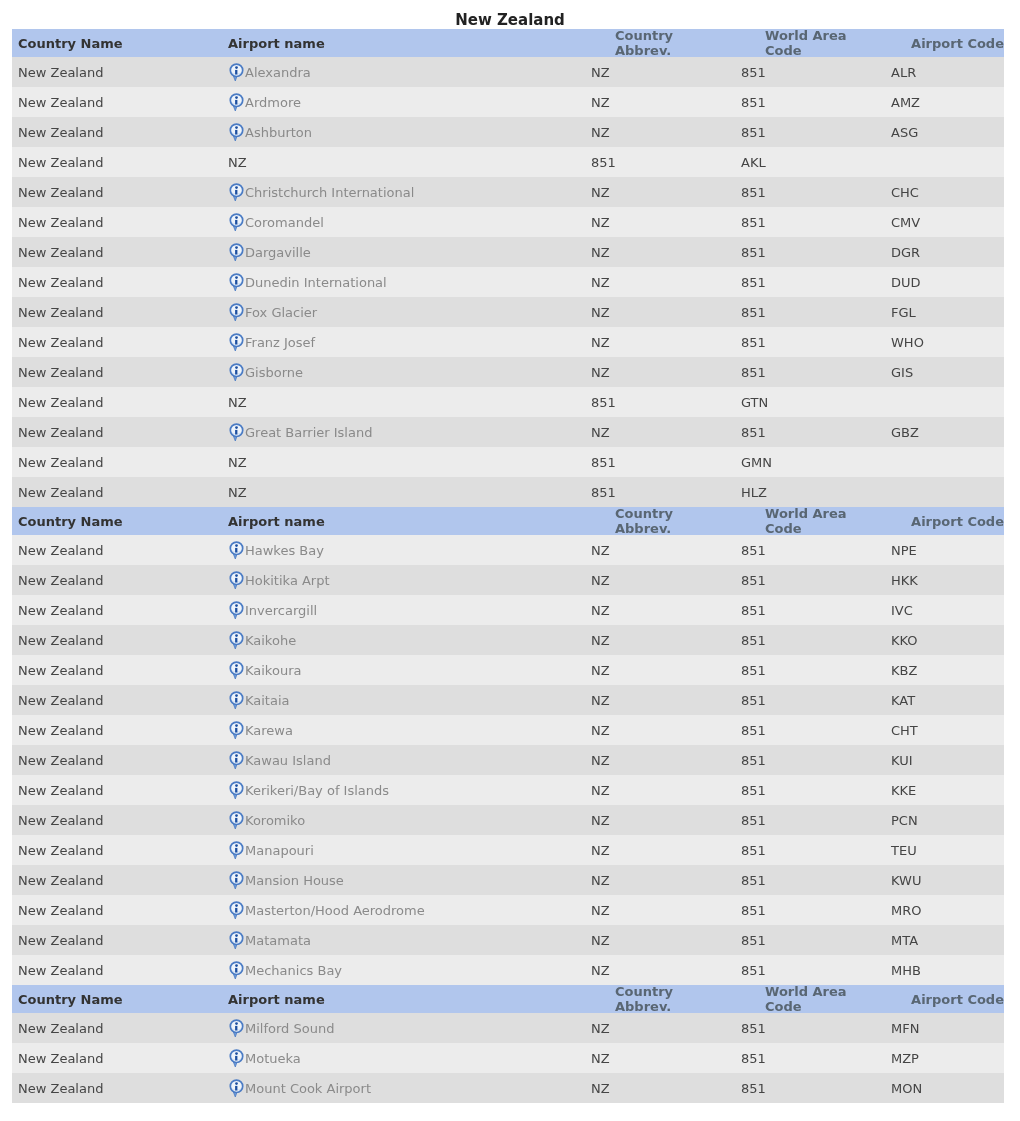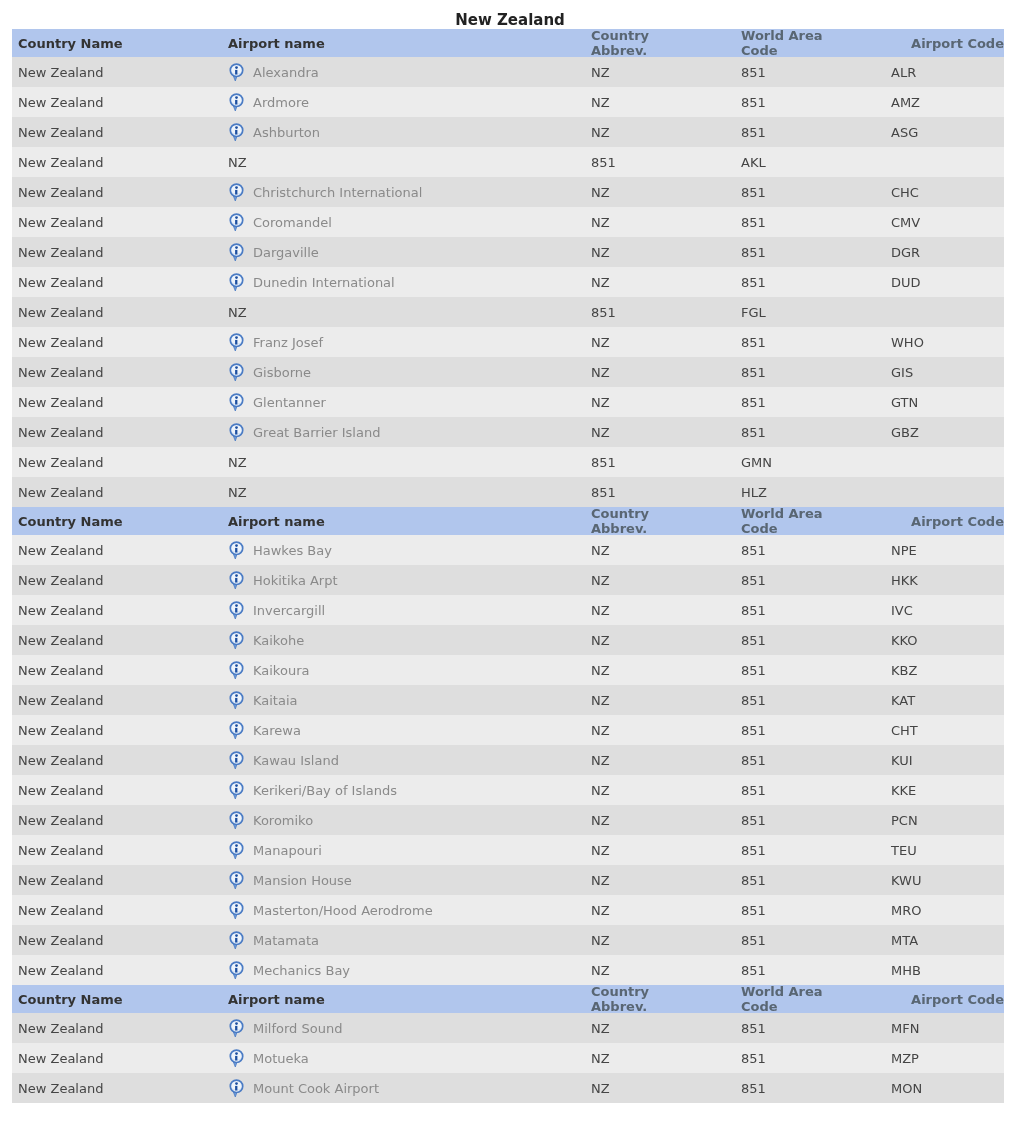--- a/index.html
+++ b/index.html
@@ -47,29 +47,29 @@
     font-weight: bold;
     font-size: 13px;
     line-height: 15px;
     color: var(--header-text-dark, #333333);
     white-space: normal;
   }
   .header-row .cell.muted { color: var(--header-text-muted, #596673); }
   .header-row .cell .wrap {
     display: inline-block;
     max-width: 95px;
+    margin-left: 24px;
   }
   .header-row .cell.code-h {
     text-align: right;
     padding-left: 0;
   }
   .airport-cell {
     display: flex;
     align-items: center;
-    gap: 8px;
     color: var(--airport-text, #8a8a8a);
   }
   .info-icon {
     flex: 0 0 auto;
     width: 17px;
     height: 19px;
     cursor: pointer;
   }
   .info-icon svg { display: block; }
 </style>
@@ -213,20 +213,32 @@
           </svg>
         </span>
         <span>Dunedin International</span>
       </div>
       <div class="cell abbrev-cell">NZ</div>
       <div class="cell wac-cell">851</div>
       <div class="cell code-cell">DUD</div>
     </div>
     <div class="row data-row odd">
       <div class="cell country-cell">New Zealand</div>
+      <div class="cell airport-cell">
+        <span class="info-icon">
+          <svg width="17" height="19" viewBox="0 0 17 19" xmlns="http://www.w3.org/2000/svg">
+            <path d="M4.8 11.5 L7.3 18 L9.2 12.5 Z" fill="#6f9bd8" stroke="#4a7bc4" stroke-width="0.8"></path>
+            <circle cx="8.5" cy="7.3" r="6.2" fill="#eef4fb" stroke="#4a7bc4" stroke-width="1.7"></circle>
+            <path d="M3.4 9.1 a6.2 6.2 0 0 0 10.2 0 a9 9 0 0 1 -10.2 0 Z" fill="#c7daf1" opacity="0.8"></path>
+            <circle cx="8.5" cy="4.6" r="1.35" fill="#1c4fa0"></circle>
+            <path d="M7.1 6.9 h2.3 v4.6 h-2.3 z" fill="#1c4fa0"></path>
+          </svg>
+        </span>
+        <span>Fox Glacier</span>
+      </div>
       <div class="cell abbrev-cell">NZ</div>
       <div class="cell wac-cell">851</div>
       <div class="cell code-cell">FGL</div>
     </div>
     <div class="row data-row even">
       <div class="cell country-cell">New Zealand</div>
       <div class="cell airport-cell">
         <span class="info-icon">
           <svg width="17" height="19" viewBox="0 0 17 19" xmlns="http://www.w3.org/2000/svg">
             <path d="M4.8 11.5 L7.3 18 L9.2 12.5 Z" fill="#6f9bd8" stroke="#4a7bc4" stroke-width="0.8"></path>
@@ -255,32 +267,20 @@
           </svg>
         </span>
         <span>Gisborne</span>
       </div>
       <div class="cell abbrev-cell">NZ</div>
       <div class="cell wac-cell">851</div>
       <div class="cell code-cell">GIS</div>
     </div>
     <div class="row data-row even">
       <div class="cell country-cell">New Zealand</div>
-      <div class="cell airport-cell">
-        <span class="info-icon">
-          <svg width="17" height="19" viewBox="0 0 17 19" xmlns="http://www.w3.org/2000/svg">
-            <path d="M4.8 11.5 L7.3 18 L9.2 12.5 Z" fill="#6f9bd8" stroke="#4a7bc4" stroke-width="0.8"></path>
-            <circle cx="8.5" cy="7.3" r="6.2" fill="#eef4fb" stroke="#4a7bc4" stroke-width="1.7"></circle>
-            <path d="M3.4 9.1 a6.2 6.2 0 0 0 10.2 0 a9 9 0 0 1 -10.2 0 Z" fill="#c7daf1" opacity="0.8"></path>
-            <circle cx="8.5" cy="4.6" r="1.35" fill="#1c4fa0"></circle>
-            <path d="M7.1 6.9 h2.3 v4.6 h-2.3 z" fill="#1c4fa0"></path>
-          </svg>
-        </span>
-        <span>Glentanner</span>
-      </div>
       <div class="cell abbrev-cell">NZ</div>
       <div class="cell wac-cell">851</div>
       <div class="cell code-cell">GTN</div>
     </div>
     <div class="row data-row odd">
       <div class="cell country-cell">New Zealand</div>
       <div class="cell airport-cell">
         <span class="info-icon">
           <svg width="17" height="19" viewBox="0 0 17 19" xmlns="http://www.w3.org/2000/svg">
             <path d="M4.8 11.5 L7.3 18 L9.2 12.5 Z" fill="#6f9bd8" stroke="#4a7bc4" stroke-width="0.8"></path>

